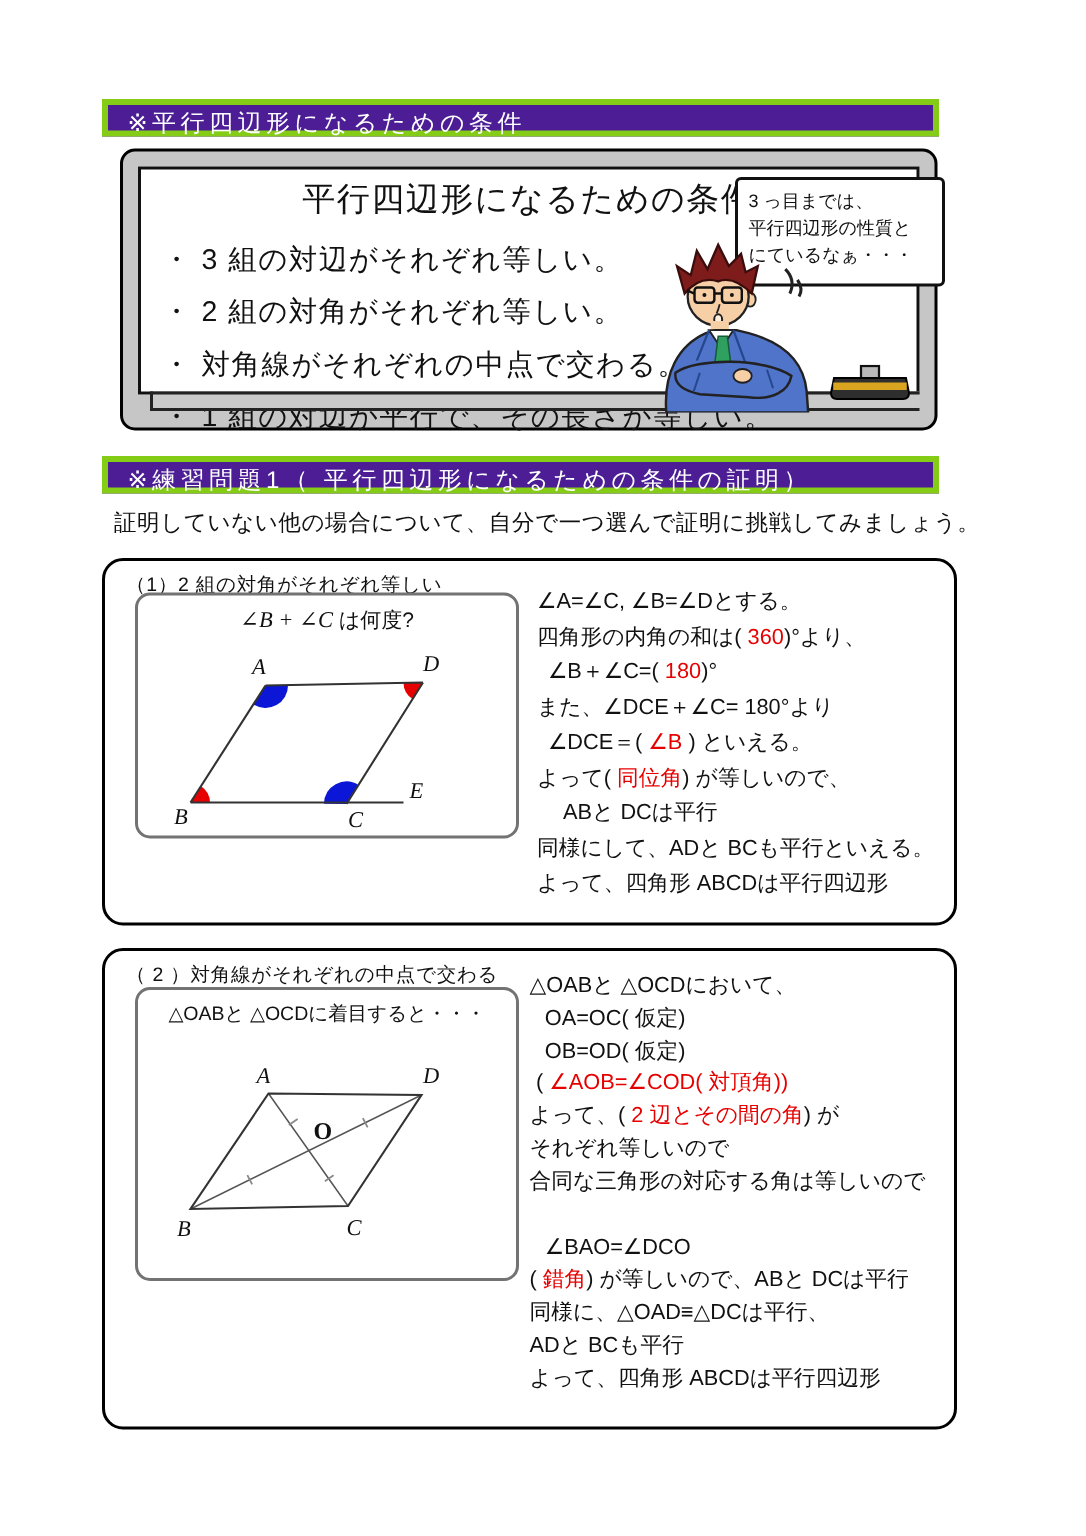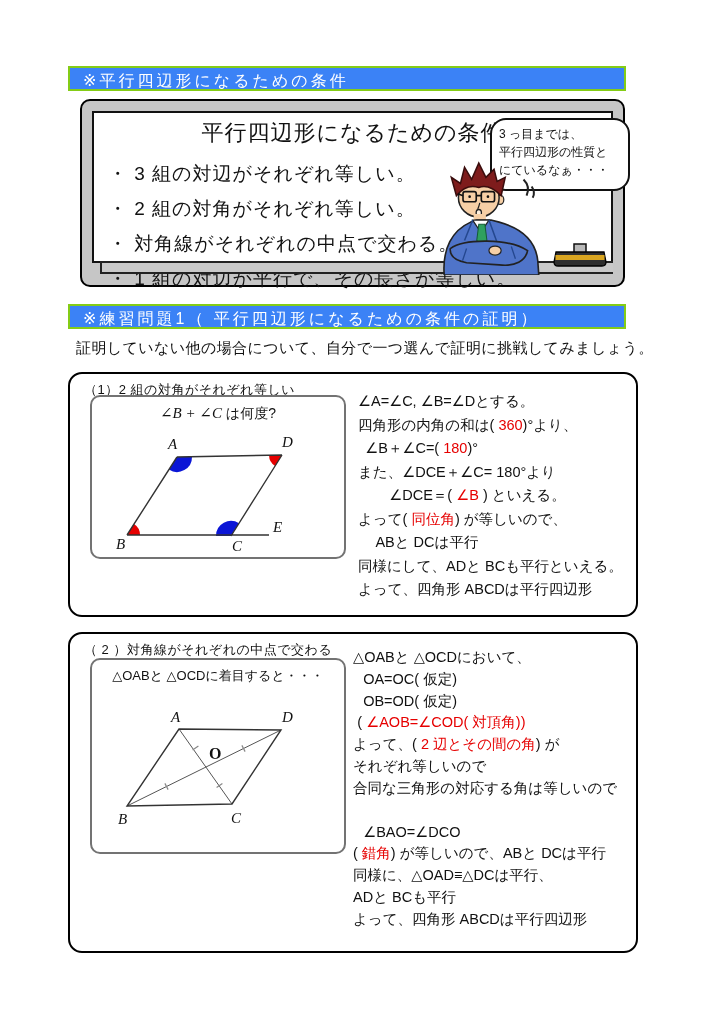--- a/index.html
+++ b/index.html
@@ -1,36 +1,36 @@
 <!DOCTYPE html>
 <html><head>
 <meta charset="utf-8">
 <style>
   html,body{margin:0;padding:0;background:#fff;}
   .page{position:relative;width:724px;height:1024px;background:#fff;overflow:hidden;
         font-family:"Liberation Sans","DejaVu Sans",sans-serif;color:#111;}
 
   
-  .banner{position:absolute;left:68px;width:558px;height:25px;background:#3b82f6;color:#fff;
+  .banner{position:absolute;left:68px;width:558px;height:25px;background:#4c1d95;color:#fff;
           font-size:16px;letter-spacing:3px;line-height:25px;padding-left:13px;
-          box-sizing:border-box;border:2px solid #84cc16;}
+          box-sizing:border-box;border:4px solid #84cc16;}
   #banner1{top:66px;}
   #banner2{top:304px;}
 
   
   .board-frame{position:absolute;left:80px;top:99px;width:545px;height:188px;background:#c6c6c6;
                border:2px solid #000;border-radius:10px;box-sizing:border-box;}
   .board-inner{position:absolute;left:10px;top:10px;right:10px;bottom:22px;background:#fff;
                border:2px solid #111;box-sizing:border-box;}
   .board-tray{position:absolute;left:18px;right:10px;bottom:11px;height:13px;background:#c9c9c9;
               border:2px solid #222;border-right:none;box-sizing:border-box;z-index:1;}
   .board-title{text-align:center;font-size:22px;letter-spacing:1px;margin-top:5px;}
   .board-bullets{margin:8px 0 0 14px;font-size:19px;line-height:35px;letter-spacing:1px;}
   .bubble{position:absolute;left:408px;top:17px;width:140px;height:73px;background:#fff;
-          border:2px solid #111;border-radius:16px;font-size:12px;line-height:1.5;
+          border:2px solid #111;border-radius:4px;font-size:12px;line-height:1.5;
           padding:5px 7px;box-sizing:border-box;z-index:2;}
   .teacher{position:absolute;left:354px;top:54px;width:112px;height:120px;z-index:3;}
   .eraser{position:absolute;left:470px;top:142px;width:56px;height:24px;z-index:3;}
 
   .instruction{position:absolute;left:76px;top:339px;font-size:15px;letter-spacing:0.4px;}
 
   
   .pbox{position:absolute;left:68px;width:570px;border:2px solid #000;border-radius:14px;
         background:#fff;box-sizing:border-box;}
   #pbox1{top:372px;height:245px;}
@@ -138,21 +138,21 @@
         <text class="vlabel" x="190" y="50">D</text>
         <text class="vlabel" x="181" y="135">E</text>
       </svg>
     </div>
 
     <div class="proof" id="proof1">
         <div class="pline"><span>∠A=∠C, ∠B=∠Dとする。</span></div>
         <div class="pline"><span>四角形の内角の和は( </span><span class="red">360</span><span>)°より、</span></div>
         <div class="pline" style="padding-left: 0.5em;"><span>∠B＋∠C=( </span><span class="red">180</span><span>)°</span></div>
         <div class="pline"><span>また、∠DCE＋∠C= 180°より</span></div>
-        <div class="pline" style="padding-left: 0.5em; margin-left: 24px;"><span>∠DCE＝( </span><span class="red">∠B</span><span> ) といえる。</span></div>
+        <div class="pline" style="padding-left: 0.5em;"><span>∠DCE＝( </span><span class="red">∠B</span><span> ) といえる。</span></div>
         <div class="pline"><span>よって( </span><span class="red">同位角</span><span>) が等しいので、</span></div>
         <div class="pline" style="padding-left: 1.2em;"><span>ABと DCは平行</span></div>
         <div class="pline"><span>同様にして、ADと BCも平行といえる。</span></div>
         <div class="pline"><span>よって、四角形 ABCDは平行四辺形</span></div>
       </div>
   </div>
 
   <div class="pbox" id="pbox2">
     <div class="pbox-header">（ 2 ）対角線がそれぞれの中点で交わる</div>
 

